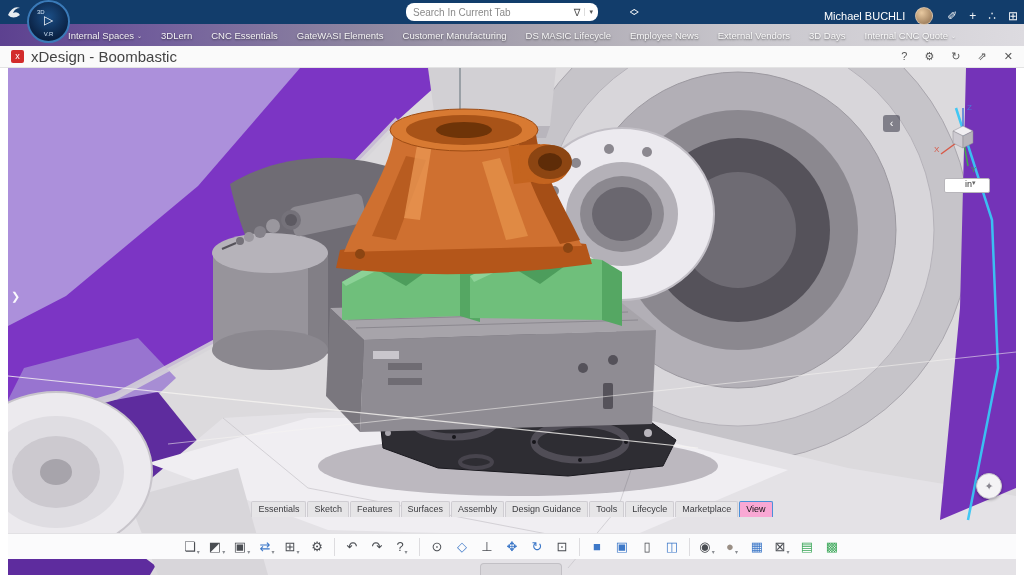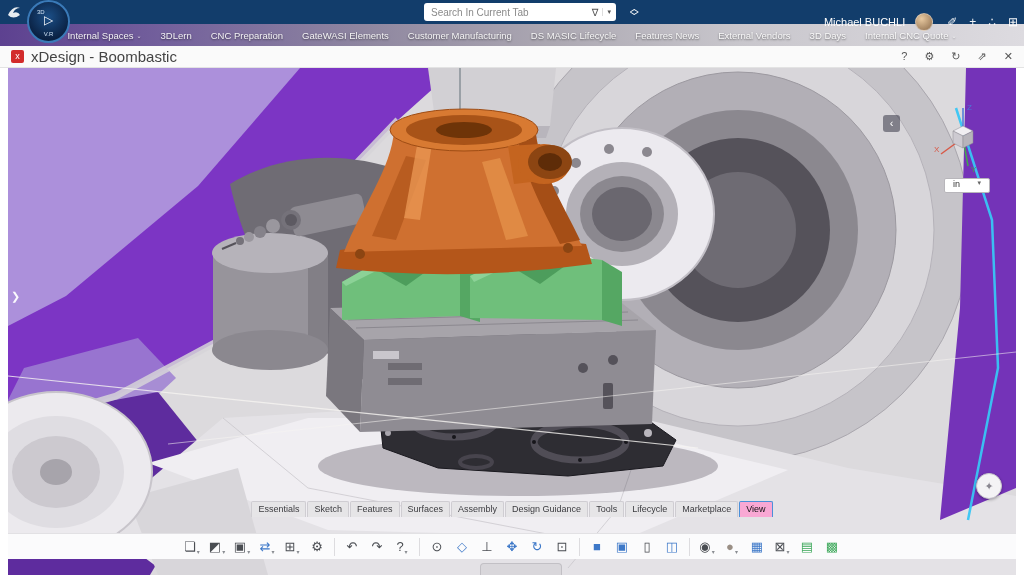--- a/index.html
+++ b/index.html
@@ -12,29 +12,29 @@
   .logo-circle{position:absolute;left:27px;top:0;width:43px;height:43px;border-radius:50%;
     background:radial-gradient(circle at 50% 38%,#1b4e86,#0a2142 72%);border:2px solid #3a7ab8;z-index:60;}
   .logo-3d{position:absolute;top:7px;left:8px;font-size:6px;color:#cfe3f5;}
   .logo-play{position:absolute;top:11px;left:0;right:0;text-align:center;font-size:12px;color:#fff;}
   .logo-ver{position:absolute;bottom:4px;left:0;right:0;text-align:center;font-size:6px;color:#cfe3f5;}
   .brand{position:absolute;left:78px;top:5px;color:#fff;font-size:11.5px;white-space:nowrap;}
   .brand .b1,.brand .b2{font-weight:bold;letter-spacing:.2px;}
   .brand .bsep{margin:0 5px;opacity:.55;font-weight:normal;}
   .brand .b3{margin-left:6px;font-weight:normal;}
   .brand .bcaret{margin-left:5px;font-size:8px;opacity:.9;}
-  .search{position:absolute;left:424px;top:3px;width:192px;height:18px;background:#fff;border-radius:3px;
+  .search{position:absolute;left:406px;top:3px;width:192px;height:18px;background:#fff;border-radius:8px;
     display:flex;align-items:center;padding:0 5px;}
   .search input{flex:1;min-width:0;border:0;outline:0;background:transparent;font-size:10px;color:#333;
     font-family:"Liberation Sans",sans-serif;}
   .search input::placeholder{color:#8a8a8a;}
   .search-funnel{font-size:10px;color:#555;}
   .search-caret{font-size:7px;color:#555;margin-left:4px;border-left:1px solid #ddd;padding-left:4px;}
   .tag{position:absolute;left:631px;top:5px;color:#fff;font-size:12px;transform:rotate(90deg);}
-  .topright{position:absolute;right:6px;top:10px;height:24px;display:flex;align-items:center;gap:10px;color:#fff;}
+  .topright{position:absolute;right:6px;top:4px;height:24px;display:flex;align-items:center;gap:10px;color:#fff;}
   .uname{font-size:11px;}
   .avatar{width:18px;height:18px;border-radius:50%;border:1px solid rgba(255,255,255,.4);
     background:radial-gradient(circle at 35% 30%,#e8c9a0,#8a6a4a);}
   .top-actions{display:flex;gap:12px;margin-left:4px;}
   .ta{font-size:12px;opacity:.95;}
 
   
   .tabstrip{position:absolute;top:24px;left:0;right:0;height:22px;z-index:30;display:flex;align-items:center;
     justify-content:center;gap:19px;
     background:linear-gradient(90deg,#5d4190 0%,#73609c 16%,#8f87a0 36%,#aca8b2 54%,#c8c6cc 72%,#dddbe0 100%);}
@@ -53,21 +53,21 @@
 
   
   .viewport{position:absolute;left:8px;right:8px;top:68px;bottom:0;background:#8f8c95;overflow:hidden;}
   .scene{position:absolute;inset:0;width:100%;height:100%;}
 
   .vc-back{position:absolute;top:47px;right:116px;width:17px;height:17px;background:rgba(40,40,55,.5);
     border-radius:3px;color:#fff;font-size:11px;line-height:16px;text-align:center;z-index:5;}
   .viewcube{position:absolute;top:30px;right:22px;width:62px;height:76px;z-index:5;}
   .units{position:absolute;top:110px;right:26px;width:46px;height:15px;background:#fff;border:1px solid #b8b6bb;
     border-radius:2px;font-size:9px;color:#333;display:flex;justify-content:space-between;
-    padding:0 8px;z-index:5;}
+    padding:0 20px;z-index:5;}
   .ucaret{font-size:7px;color:#666;}
   .panel-expand{position:absolute;left:3px;top:222px;color:#fff;font-size:11px;opacity:.95;z-index:5;}
   .assistant{position:absolute;right:14px;bottom:76px;width:26px;height:26px;border-radius:50%;background:#f4f3f5;
     border:1px solid #c9c7cc;display:flex;align-items:center;justify-content:center;color:#8a8790;font-size:11px;
     box-shadow:0 1px 3px rgba(0,0,0,.3);z-index:5;}
 
   
   .ribbon{position:absolute;bottom:58px;left:0;right:0;display:flex;justify-content:center;gap:1px;z-index:10;}
   .rtab{background:#e6e5e7;border:1px solid #cfcdd2;border-bottom:0;font-size:9px;color:#3c3c40;
     padding:2px 6px 3px;border-radius:2px 2px 0 0;white-space:nowrap;}
@@ -118,41 +118,41 @@
       <span>Internal Spaces</span>
       <span class="dcaret">⌄</span>
     </span>
 
     <span class="dtab">
       <span>3DLern</span>
 
     </span>
 
     <span class="dtab">
-      <span>CNC Preparation</span>
+      <span>CNC Essentials</span>
 
     </span>
 
     <span class="dtab">
       <span>GateWASI Elements</span>
 
     </span>
 
     <span class="dtab">
       <span>Customer Manufacturing</span>
 
     </span>
 
     <span class="dtab">
       <span>DS MASIC Lifecycle</span>
 
     </span>
 
     <span class="dtab">
-      <span>Features News</span>
+      <span>Employee News</span>
 
     </span>
 
     <span class="dtab">
       <span>External Vendors</span>
 
     </span>
 
     <span class="dtab">
       <span>3D Days</span>

